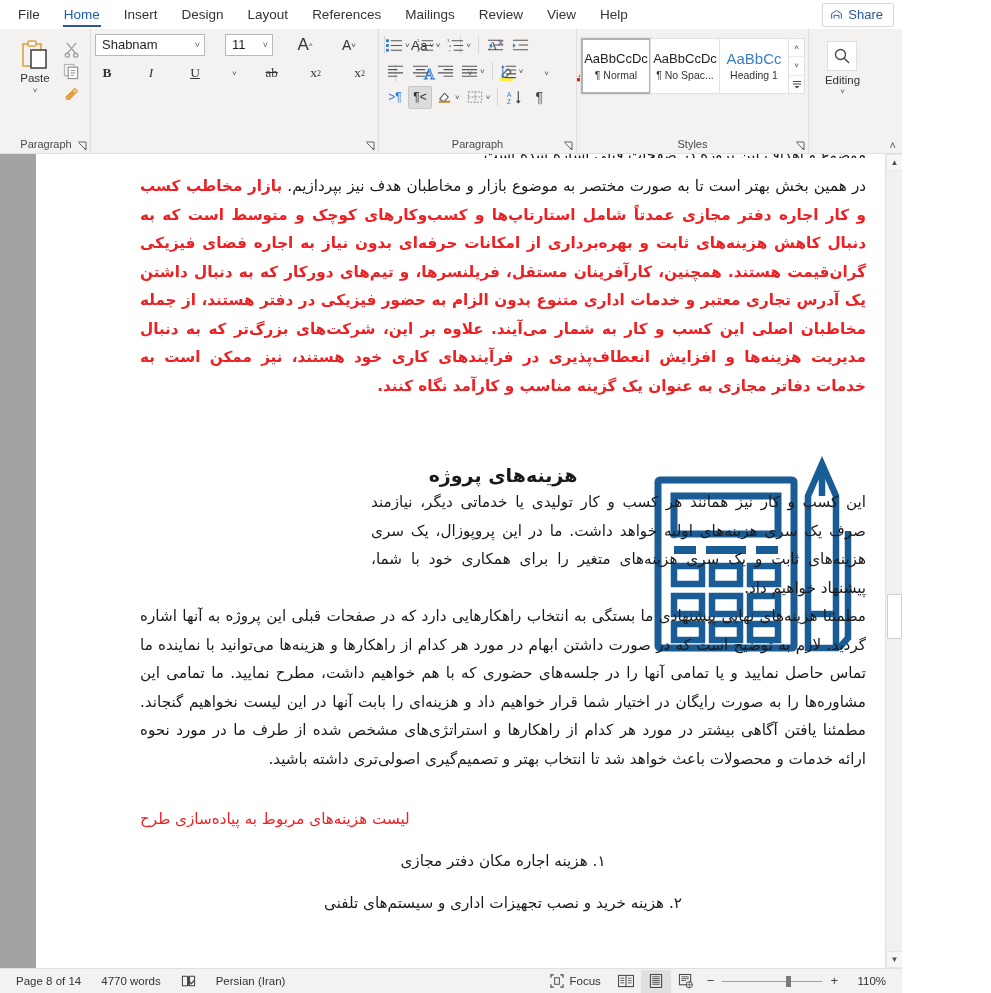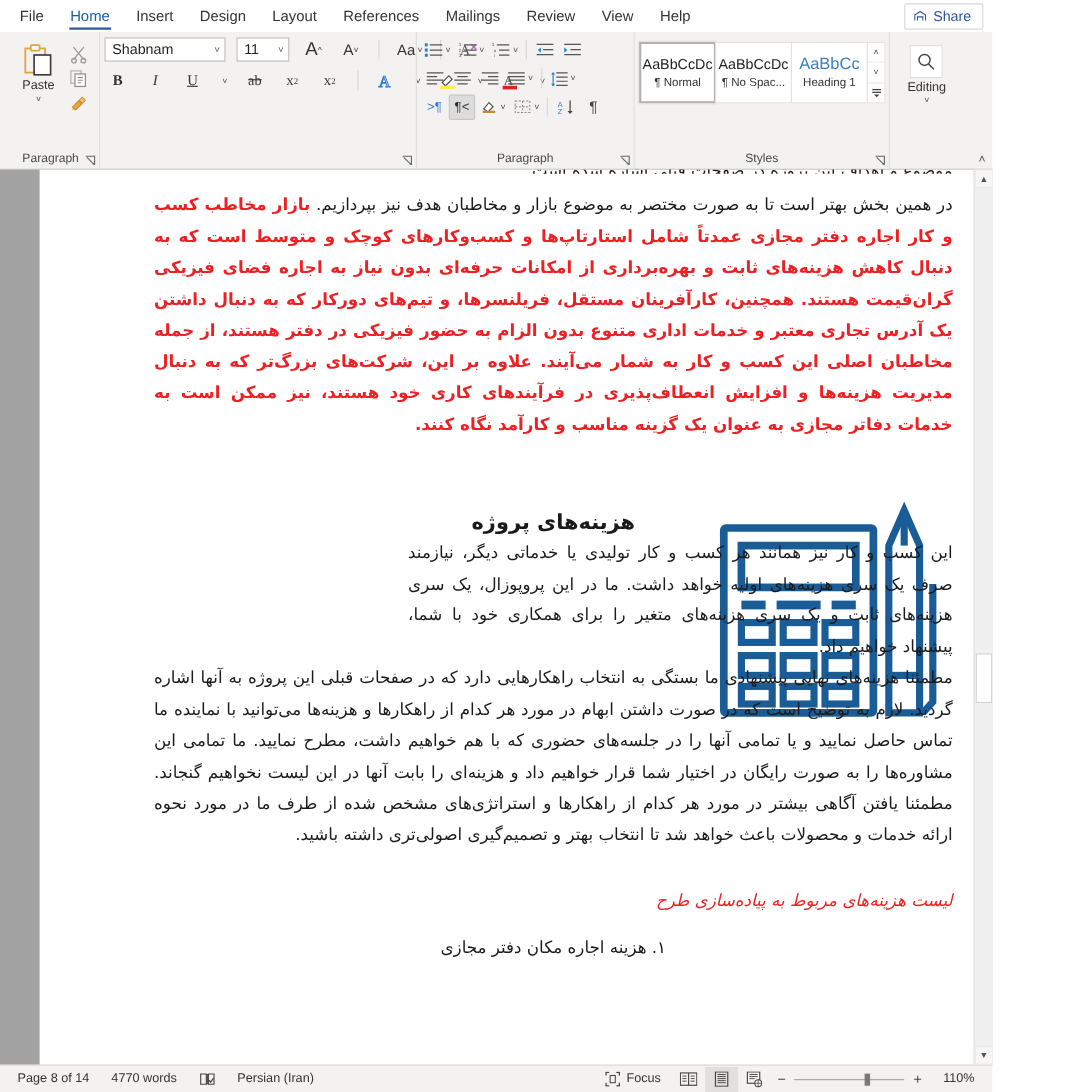--- a/index.html
+++ b/index.html
@@ -55,21 +55,21 @@
   .paste-big {
     width: 50px; display: flex; flex-direction: column; align-items: center;
     font-size: 11.5px; color: #333; gap: 1px; padding-top: 2px;
   }
   .paste-big .cap { line-height: 13px; }
   .paste-big .chev { font-size: 8px; line-height: 9px; color: #444; }
   .clip-small { display: flex; flex-direction: column; gap: 5px; padding: 4px 2px 0 3px; align-items: center; }
 
   
   .fontgroup { width: 288px; }
-  .frow { display: flex; align-items: center; gap: 10px; height: 24px; }
+  .frow { display: flex; align-items: center; gap: 20px; height: 24px; }
   .frow.r2 { margin-top: 4px; }
   .combo {
     height: 22px; border: 1px solid #b9b9b9; background: #fff; display: flex;
     align-items: center; font-size: 13px; color: #201f1e; padding: 0 4px 0 6px;
     position: relative; justify-content: space-between;
   }
   .combo .cv { line-height: 20px; white-space: nowrap; overflow: hidden; }
   .combo .cd { font-size: 9px; color: #555; padding-left: 6px; }
   .fontname { width: 110px; }
   .fontsize { width: 48px; }
@@ -133,21 +133,21 @@
   }
   .lead-black { color: #1a1a1a; }
   .lead-red { color: #ed2024; font-weight: bold; }
   .doc-h1 {
     font-family: "DejaVu Sans", sans-serif;
     font-size: 19px; font-weight: bold; color: #1a1a1a;
     text-align: center; direction: rtl; line-height: 26px;
   }
   .red-sub {
     font-family: "DejaVu Sans", sans-serif;
-    font-size: 15.2px; color: #ed2024; text-align: right; direction: rtl; line-height: 24px; font-style: italic;
+    font-size: 15.2px; color: #ed2024; text-align: left; direction: rtl; line-height: 24px;
   }
   .list-item {
     font-family: "DejaVu Sans", sans-serif;
     font-size: 15.2px; color: #1a1a1a; direction: rtl; text-align: center; line-height: 24px;
   }
   .figure { position: absolute; }
 
   
   .vscroll {
     position: absolute; right: 0; top: 0; width: 17px; bottom: 0;
@@ -621,20 +621,21 @@
         </p>
 
         <div style="height:34px;"></div>
 
         <p class="red-sub">لیست هزینه‌های مربوط به پیاده‌سازی طرح</p>
 
         <div style="height:18px;"></div>
 
         <p class="list-item">١. هزینه اجاره مکان دفتر مجازی</p>
         <div style="height:18px;"></div>
+        <p class="list-item">٢. هزینه خرید و نصب تجهیزات اداری و سیستم‌های تلفنی</p>
       </div>
     </div>
 
     <div class="vscroll">
       <div class="vs-arrow top">
         <span>▲</span>
       </div>
       <div class="vs-thumb"></div>
       <div class="vs-arrow bottom">
         <span>▼</span>

